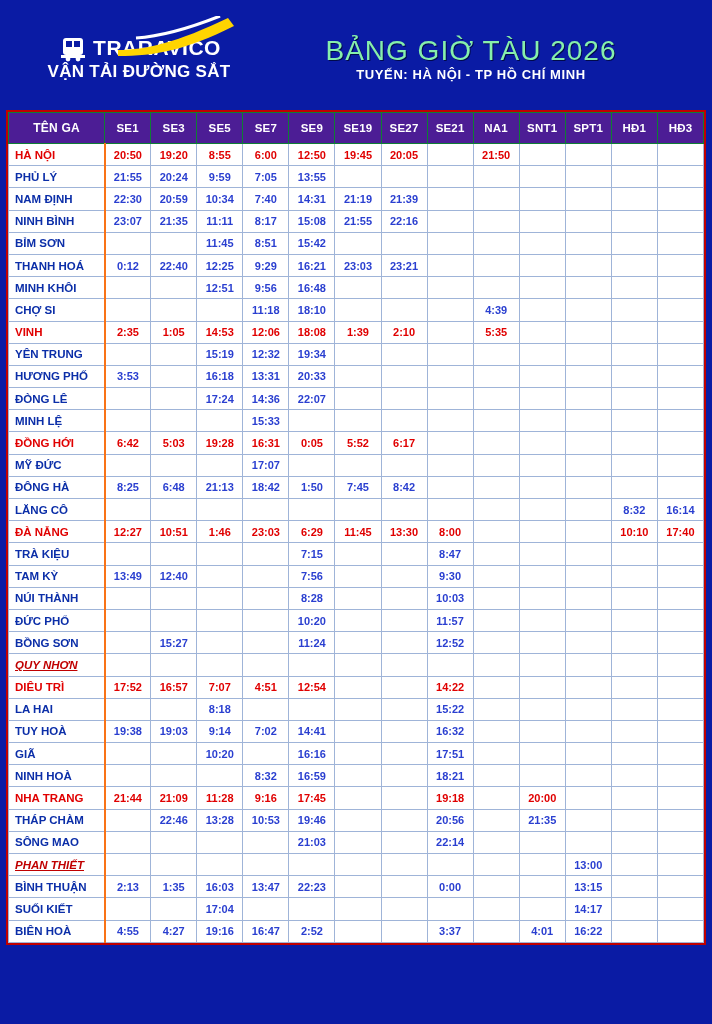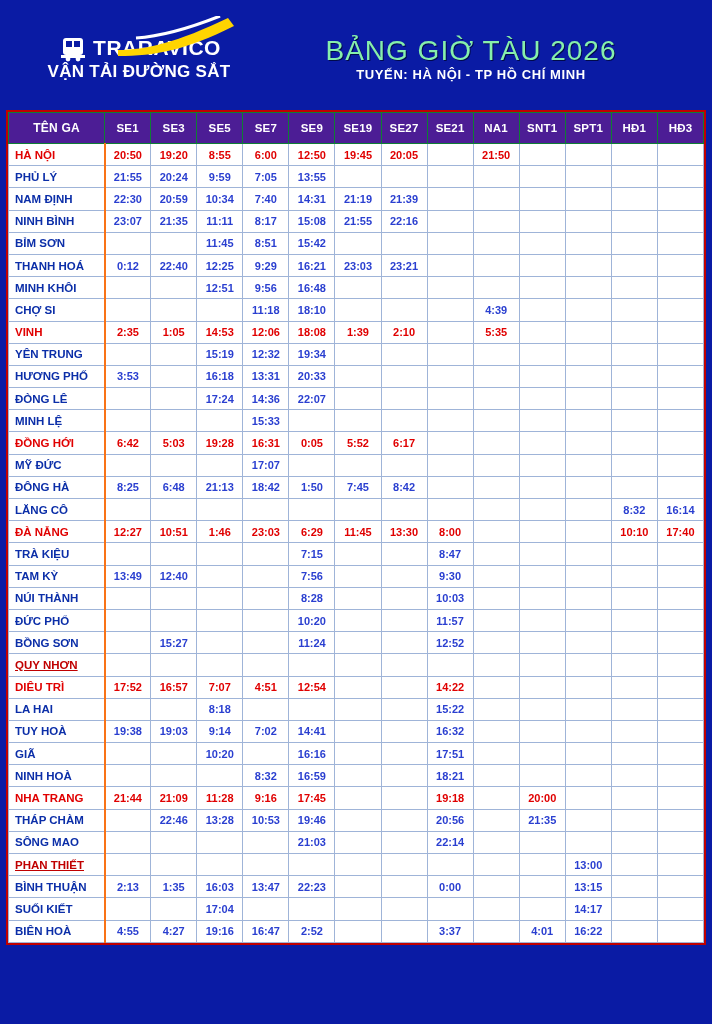--- a/index.html
+++ b/index.html
@@ -132,20 +132,21 @@
     padding-left: 6px;
     font-weight: bold;
     font-size: 11.5px;
     color: #0b2ea8;
     border-right: 2px solid #f97316;
   }
   td.station.hl {
     color: #e00000;
   }
   td.station.ital {
+    font-style: italic;
     color: #c00000;
     text-decoration: underline;
   }
   td.time {
     color: #2a3fd0;
     font-weight: bold;
     font-size: 11px;
   }
   td.time.hl {
     color: #e00000;

